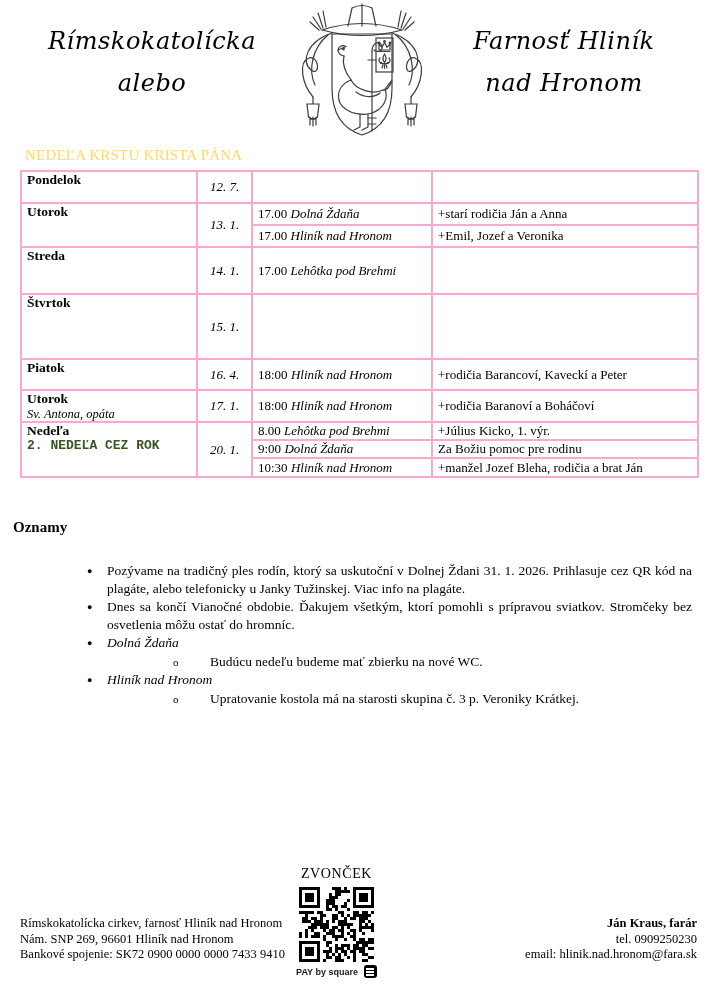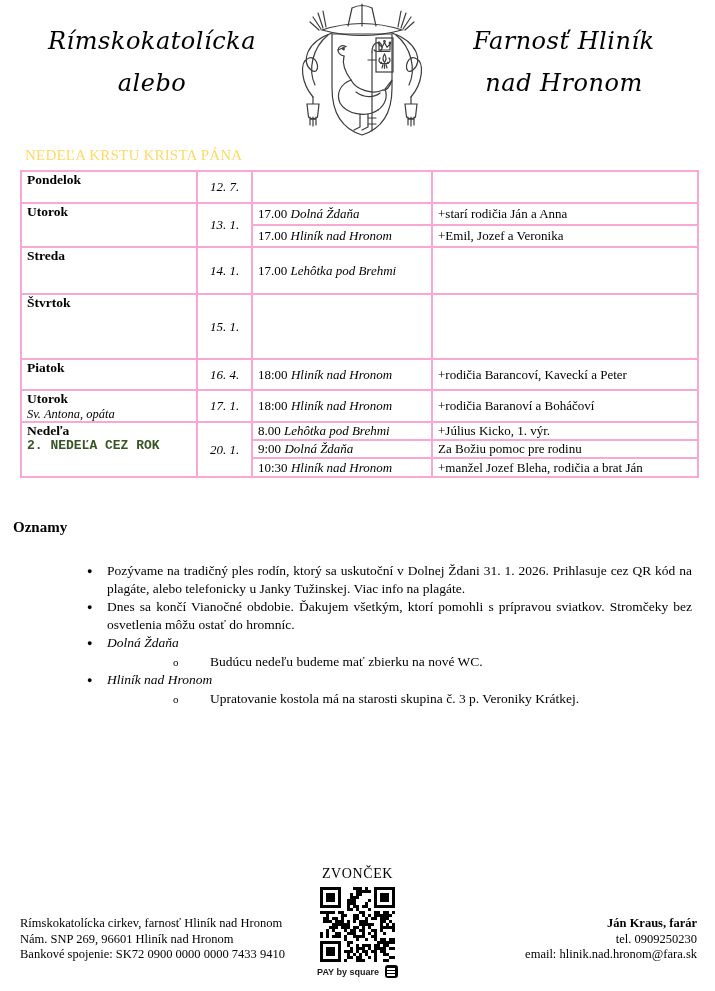--- a/index.html
+++ b/index.html
@@ -65,21 +65,21 @@
     position:relative;
     font-size:13.5px;line-height:17.5px;
     margin-bottom:1px;
   }
   li.l1{margin-left:86px;padding-left:21px;width:585px;text-align:justify;}
   li.l1 .marker{position:absolute;left:1px;top:1px;font-size:9px;}
   li.l1.it{font-style:italic;text-align:left;}
   li.l2{margin-left:152px;padding-left:58px;width:480px;text-align:left;}
   li.l2 .marker{position:absolute;left:21px;top:1px;font-size:11px;font-style:normal;}
   
-  .footer-center{position:absolute;left:0;top:866px;width:673px;text-align:center;padding-left:21px;}
+  .footer-center{position:absolute;left:0;top:866px;width:673px;text-align:center;}
   .zvoncek{font-size:14px;letter-spacing:0.6px;}
   .qr-wrap{margin-top:5px;height:75px;line-height:0;}
   .pay-row{
     margin-top:3px;display:flex;align-items:center;justify-content:center;gap:6px;
     font-size:9px;font-weight:bold;color:#1a1a1a;
     font-family:"Liberation Sans", sans-serif;
   }
   .pay-icon{
     display:inline-block;width:13px;height:13px;border-radius:3px;background:#000;
     position:relative;

